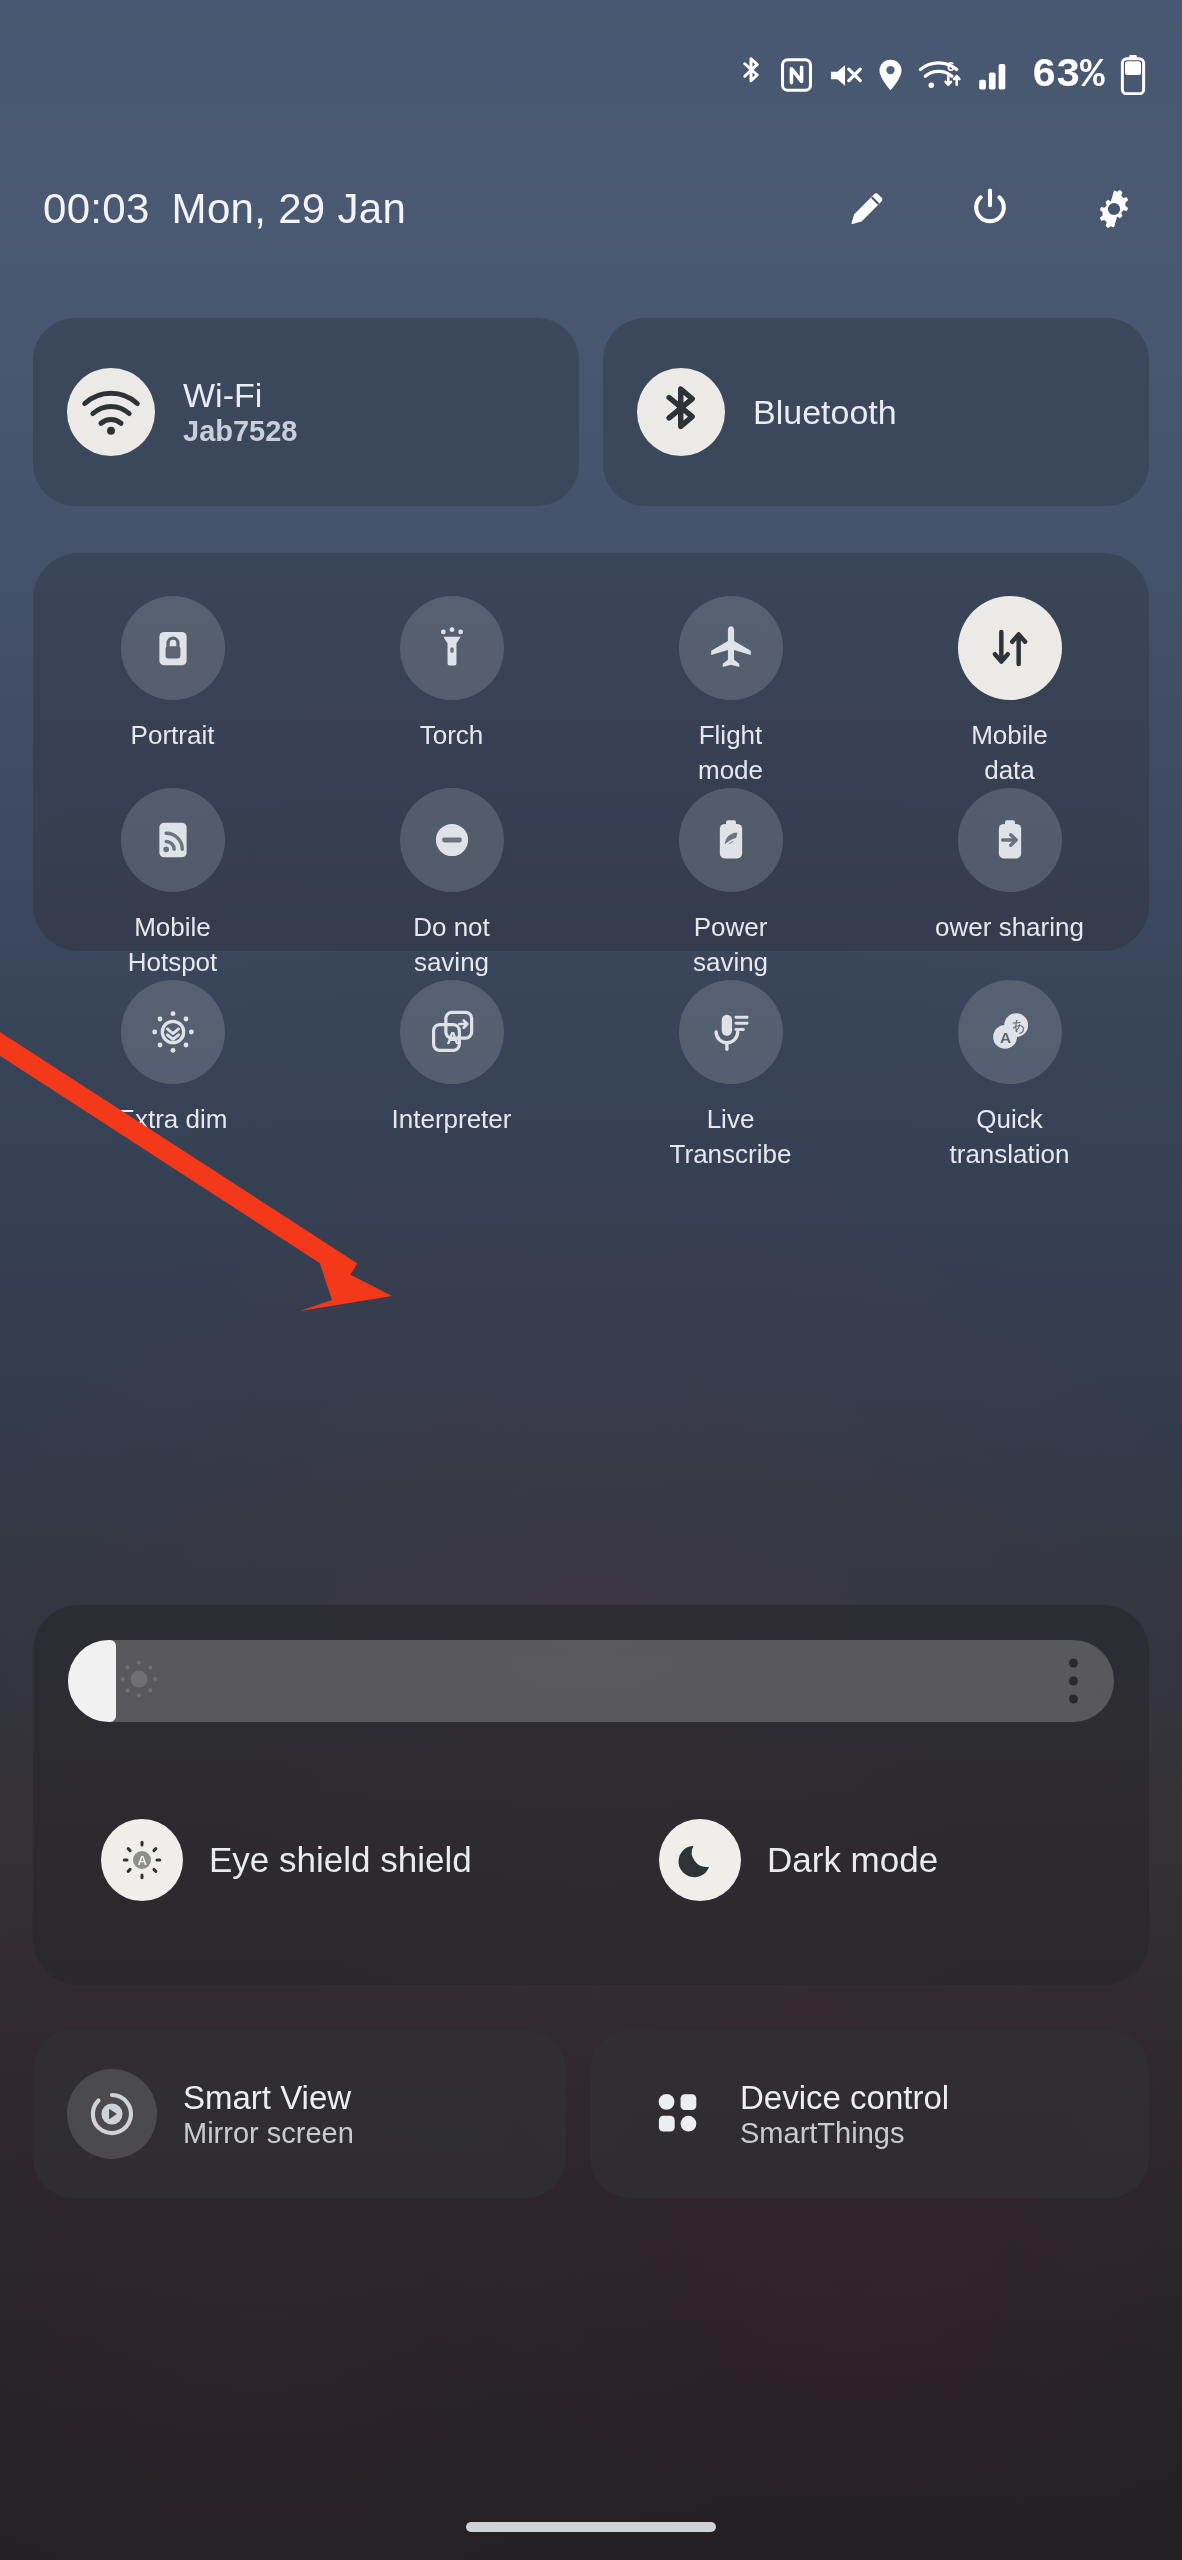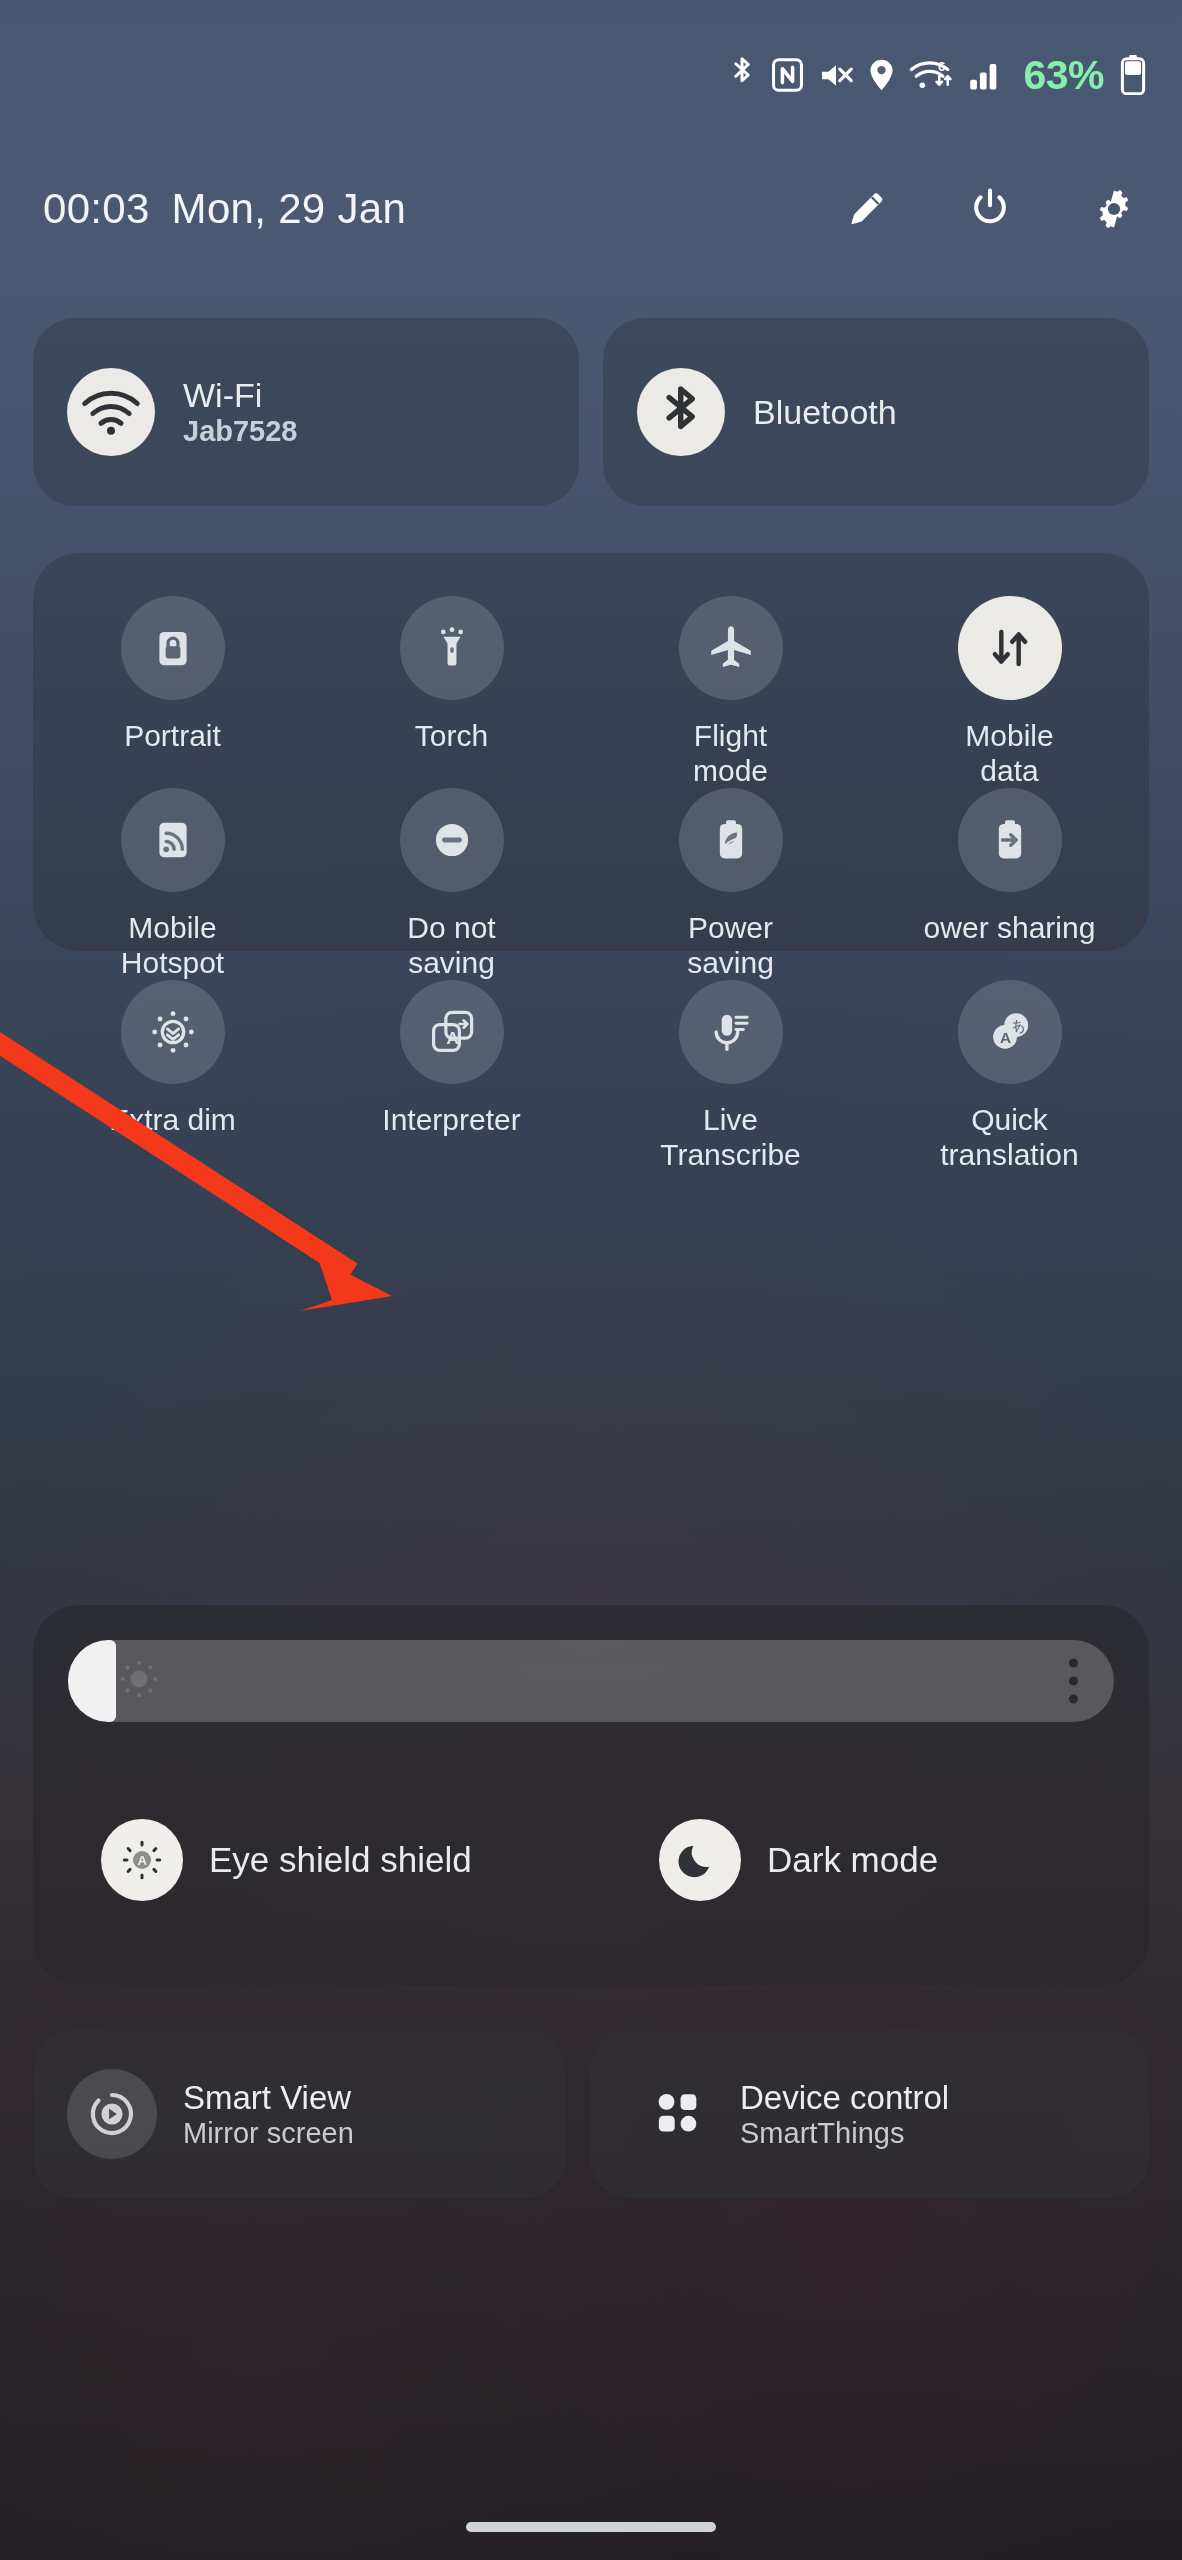--- a/index.html
+++ b/index.html
@@ -40,22 +40,22 @@
   }
 
   
   #status-bar{
     position:absolute; top:0; left:0; right:0; height:150px;
     display:flex; align-items:center; justify-content:flex-end;
     padding-right:36px; gap:14px;
   }
   #status-bar .sicon{ display:flex; align-items:center; }
   #battery-pct{
-    color:#86efac; font-size:41px; font-weight:700; letter-spacing:-.5px;
-    margin-left:6px; margin-right:2px;
+    color:#ffffff; font-size:41px; font-weight:700; letter-spacing:-.5px;
+    margin-left:6px; margin-right:2px;font-family:Liberation Mono, monospace;
   }
 
   
   #header{
     position:absolute; top:164px; left:0; right:0; height:90px;
     display:flex; align-items:center;
   }
   #clock-date{
     color:#f2f4f7; font-size:42px; letter-spacing:.3px;
     margin-left:43px; display:flex; gap:22px; white-space:nowrap;
@@ -99,21 +99,21 @@
     height:192px; padding-top:8px;
   }
   .tile-circle{
     width:104px; height:104px; border-radius:50%;
     background:rgba(146,154,168,.32);
     display:flex; align-items:center; justify-content:center;
     margin-bottom:18px; flex:none;
   }
   .tile-circle.on{ background:#eceae6; }
   .tile-label{
-    color:#e5e9ef; font-size:30px; line-height:35px; text-align:center;
+    color:#e5e9ef; font-size:26px; line-height:35px; text-align:center;
     max-width:200px; white-space:pre-line;
   }
   .tile-label.nowrap{ white-space:nowrap; }
 
   
   #brightness-card{
     position:absolute; top:1605px; left:33px; width:1116px; height:380px;
     border-radius:46px;
     background:rgba(38,38,42,.55);
   }

